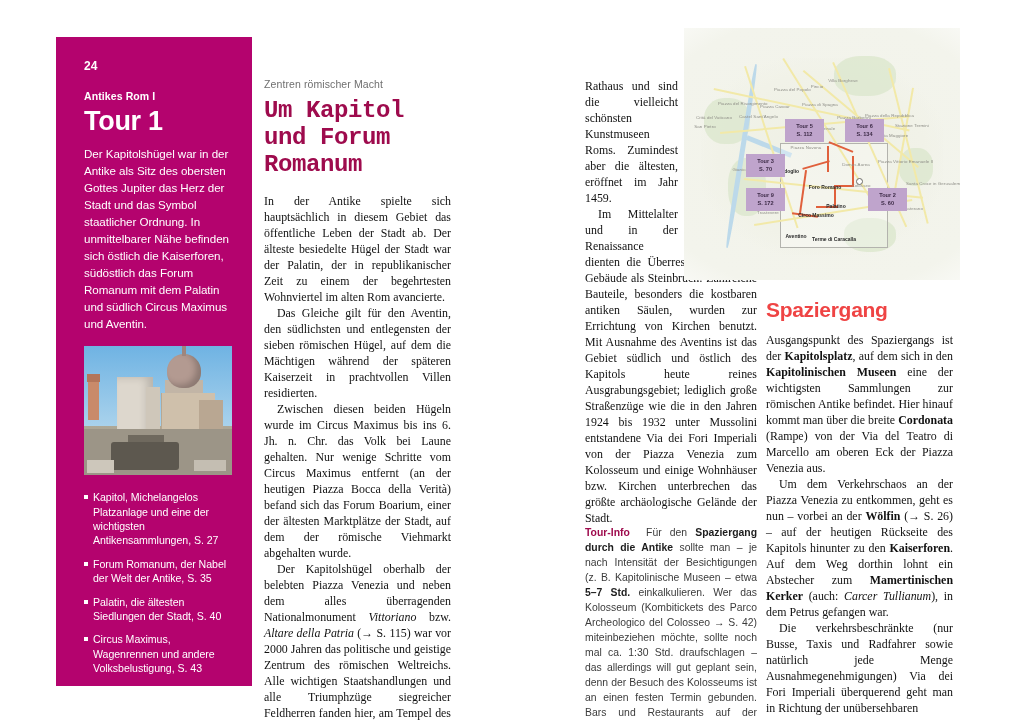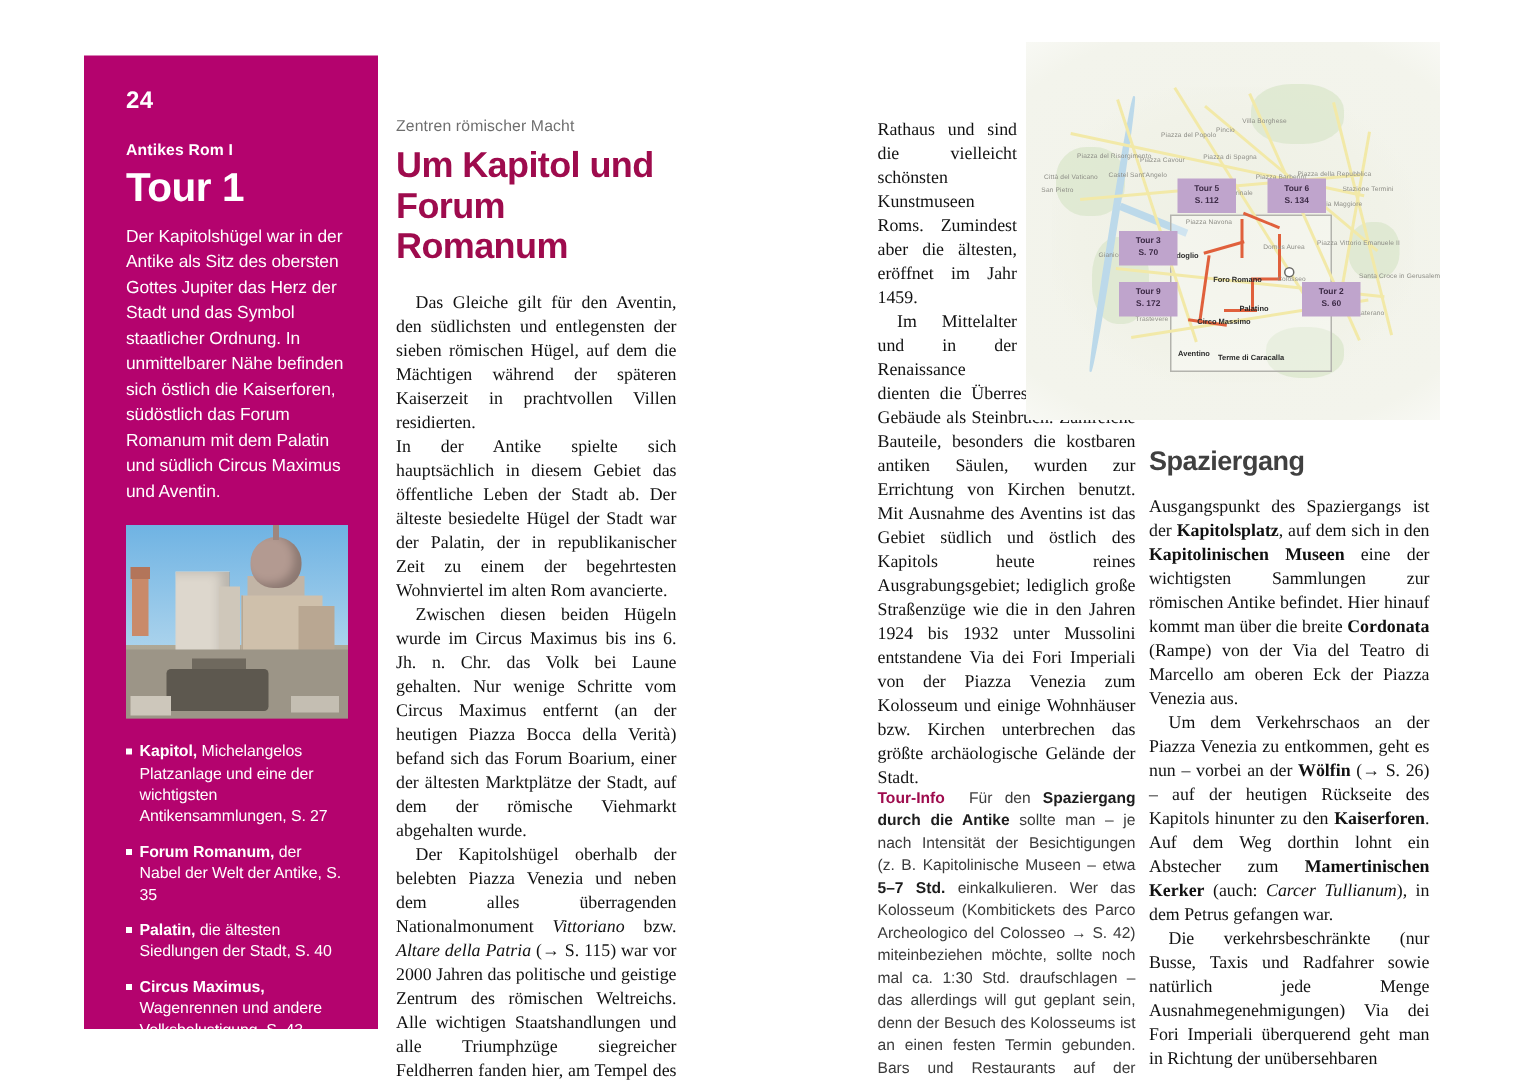--- a/index.html
+++ b/index.html
@@ -18,21 +18,21 @@
     position: absolute;
     left: 56px;
     top: 37px;
     width: 196px;
     height: 649px;
     background: #b4036e;
     color: #ffffff;
     padding: 22px 22px 0 28px;
   }
   #sidebar .page-num {
-    font-size: 16px;
+    font-size: 12px;
     font-weight: bold;
     letter-spacing: .2px;
     margin: 0 0 17px 0;
     color: #ffffff;
   }
   #sidebar .kicker {
     font-size: 10.5px;
     font-weight: bold;
     margin: 0 0 5px 0;
     letter-spacing: .1px;
@@ -119,49 +119,49 @@
     position: relative;
     letter-spacing: -.05px;
   }
   #sidebar .bullets li:before {
     content: "";
     position: absolute;
     left: 0; top: 5px;
     width: 4px; height: 4px;
     background: #ffffff;
   }
-  #sidebar .bullets b { font-weight: bold; margin-top: 14px; }
+  #sidebar .bullets b { font-weight: normal; margin-top: 14px; }
 
   
   .col { position: absolute; top: 78px; }
   #col2 { left: 264px; width: 187px; }
   #col3 { left: 585px; width: 172px; }
   #col4 { left: 766px; width: 187px; }
 
   .eyebrow {
     font-family: "Liberation Sans", sans-serif;
     font-size: 10.5px;
     color: #6f6f6f;
     margin: 0 0 7px 0;
     letter-spacing: .1px;
   }
   .head-main {
-    font-family: Liberation Sans, sans-serif;
+    font-family: Liberation Mono, monospace;
     font-size: 24px;
     font-weight: bold;
     color: #9e0b4d;
     line-height: 1.13;
     margin: 0 0 15px 0;
     letter-spacing: -.4px;
   }
   .head-sec {
     font-family: "Liberation Sans", sans-serif;
-    font-size: 18px;
-    font-weight: bold;
-    color: #404040;
+    font-size: 21px;
+    font-weight: bold;
+    color: #ef4444;
     line-height: 1.1;
     margin: 20px 0 11px 0;
     letter-spacing: -.3px;
   }
 
   p.body {
     font-family: "Liberation Serif", serif;
     font-size: 11.9px;
     line-height: 1.345;
     text-align: justify;
@@ -282,22 +282,22 @@
     <li><b>Palatin,</b><span> die ältesten Siedlungen der Stadt, S. 40</span></li>
     <li><b>Circus Maximus,</b><span> Wagenrennen und andere Volksbelustigung, S. 43</span></li>
     <li><b>Aventin,</b><span> antikes Villenviertel, heute ein besonderer Aussichtsplatz, S. 44</span></li>
 
   </ul>
 </div>
 
 <div class="col" id="col2">
   <div class="eyebrow">Zentren römischer Macht</div>
   <h2 class="head-main">Um Kapitol und Forum Romanum</h2>
+  <p class="body">In der Antike spielte sich hauptsächlich in diesem Gebiet das öffentliche Leben der Stadt ab. Der älteste besiedelte Hügel der Stadt war der Palatin, der in republikanischer Zeit zu einem der begehrtesten Wohnviertel im alten Rom avancierte.</p>
   <p class="body ind">Das Gleiche gilt für den Aventin, den südlichsten und entlegensten der sieben römischen Hügel, auf dem die Mächtigen während der späteren Kaiserzeit in prachtvollen Villen residierten.</p>
-  <p class="body">In der Antike spielte sich hauptsächlich in diesem Gebiet das öffentliche Leben der Stadt ab. Der älteste besiedelte Hügel der Stadt war der Palatin, der in republikanischer Zeit zu einem der begehrtesten Wohnviertel im alten Rom avancierte.</p>
   <p class="body ind">Zwischen diesen beiden Hügeln wurde im Circus Maximus bis ins 6. Jh. n. Chr. das Volk bei Laune gehalten. Nur wenige Schritte vom Circus Maximus entfernt (an der heutigen Piazza Bocca della Verità) befand sich das Forum Boarium, einer der ältesten Marktplätze der Stadt, auf dem der römische Viehmarkt abgehalten wurde.</p>
   <p class="body ind"><span>Der Kapitolshügel oberhalb der belebten Piazza Venezia und neben dem alles überragenden Nationalmonument </span><i>Vittoriano</i><span> bzw. </span><i>Altare della Patria</i><span> (→ S. 115) war vor 2000 Jahren das politische und geistige Zentrum des römischen Weltreichs. Alle wichtigen Staatshandlungen und alle Triumphzüge siegreicher Feldherren fanden hier, am Tempel des Jupiters, ihren kultischen Abschluss. Auch heute wird Rom vom Kapitolsplatz aus regiert: Der Bürgermeister bzw. die Bürgermeisterin der Stadt arbeitet im Senatorenpalast an der Kopfseite dieses Platzes.</span></p>
 
 </div>
 
 <div class="col" id="col3">
     <div style="float: right; width: 79px; height: 170px;"></div>
   <p class="body narrow">Rathaus und sind die vielleicht schönsten Kunstmuseen Roms. Zumindest aber die ältesten, eröffnet im Jahr 1459.</p>
   <p class="body ind"><span class="narrow-lead">Im Mittelalter und in der Renaissance dienten die Überreste der antiken Gebäude als Steinbruch: Zahlreiche Bauteile, besonders die kostbaren antiken Säulen, wurden zur Errichtung von Kirchen benutzt. Mit Ausnahme des Aventins ist das Gebiet südlich und östlich des Kapitols heute reines Ausgrabungsgebiet; lediglich große Straßenzüge wie die in den Jahren 1924 bis 1932 unter Mussolini entstandene Via dei Fori Imperiali von der Piazza Venezia zum Kolosseum und einige Wohnhäuser bzw. Kirchen unterbrechen das größte archäologische Gelände der Stadt.</span></p>
   <p class="info"><span class="info-tag">Tour-Info</span>&nbsp;&nbsp;<span>Für den </span><b>Spaziergang durch die Antike</b><span> sollte man – je nach Intensität der Besichtigungen (z. B. Kapitolinische Museen – etwa </span><b>5–7 Std.</b><span> einkalkulieren. Wer das Kolosseum (Kombitickets des Parco Archeologico del Colosseo → S. 42) miteinbeziehen möchte, sollte noch mal ca. 1:30 Std. draufschlagen – das allerdings will gut geplant sein, denn der Besuch des Kolosseums ist an einen festen Termin gebunden. Bars und Restaurants auf der Strecke sind rar, Trinkwasser können Sie an diversen Brunnen im Forum Romanum und auf dem Palatin auffüllen, ansonsten: → Essensempfehlungen, S. 48.</span></p>

